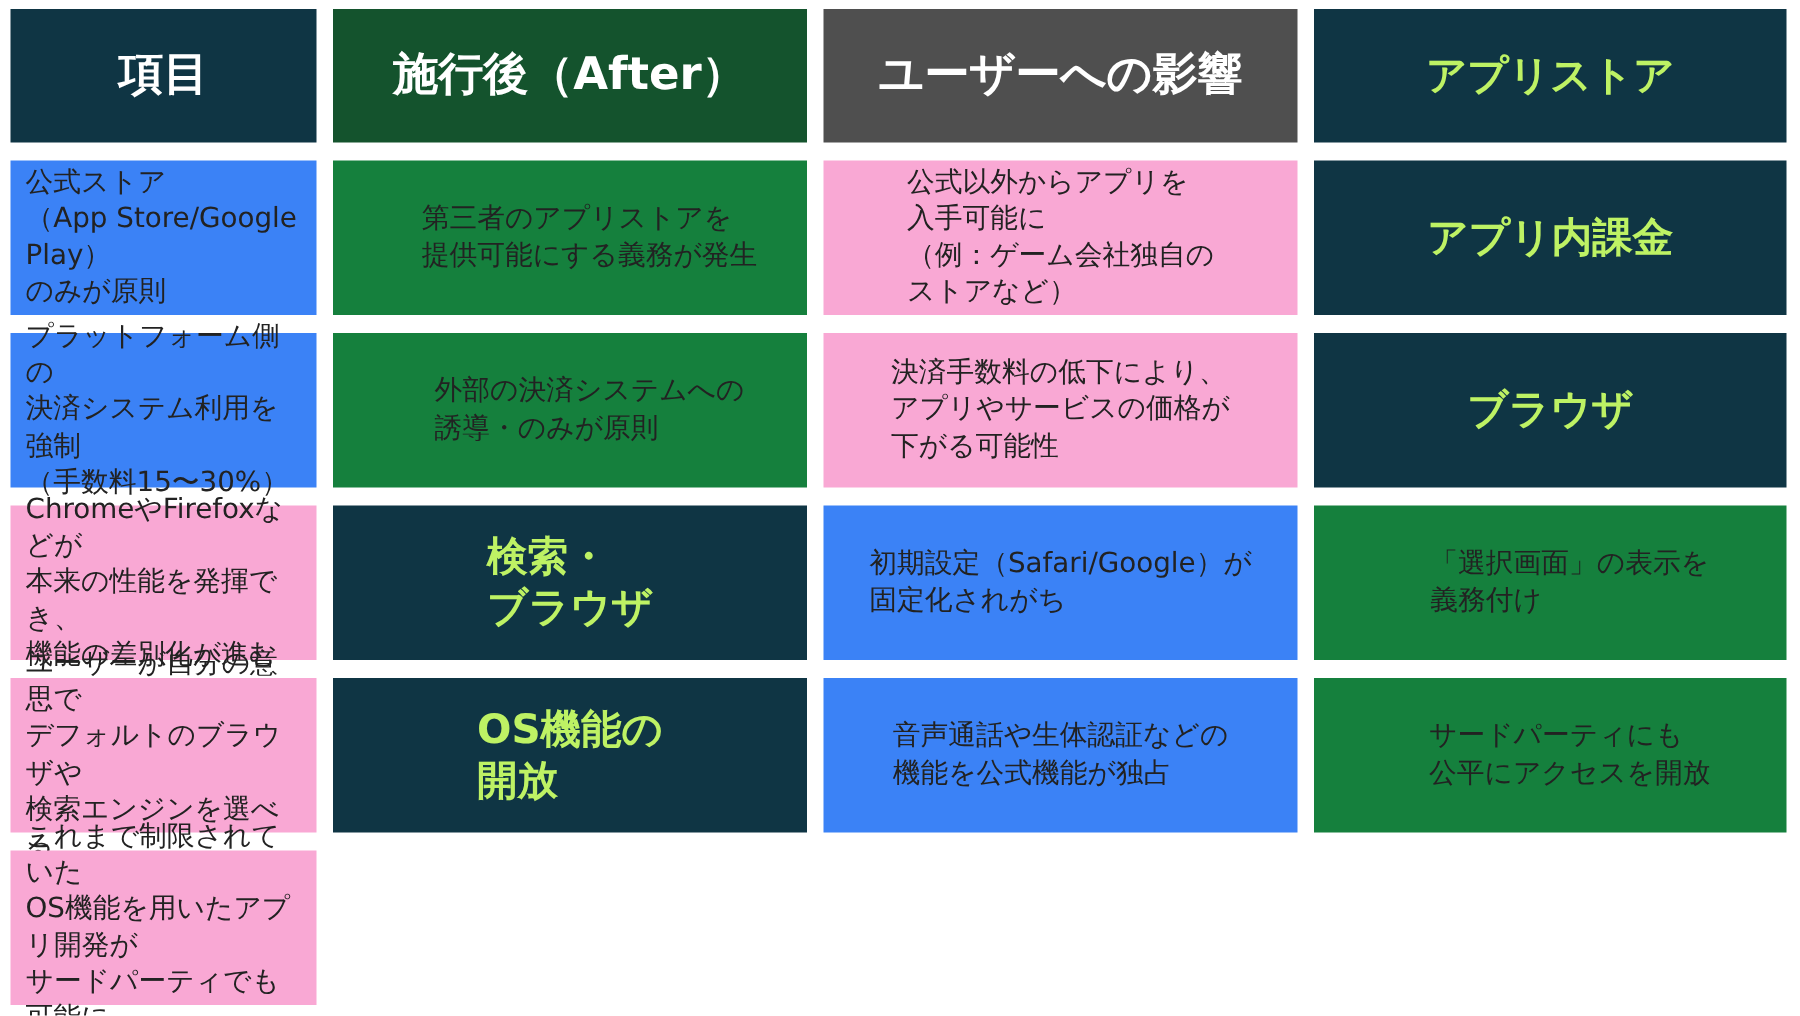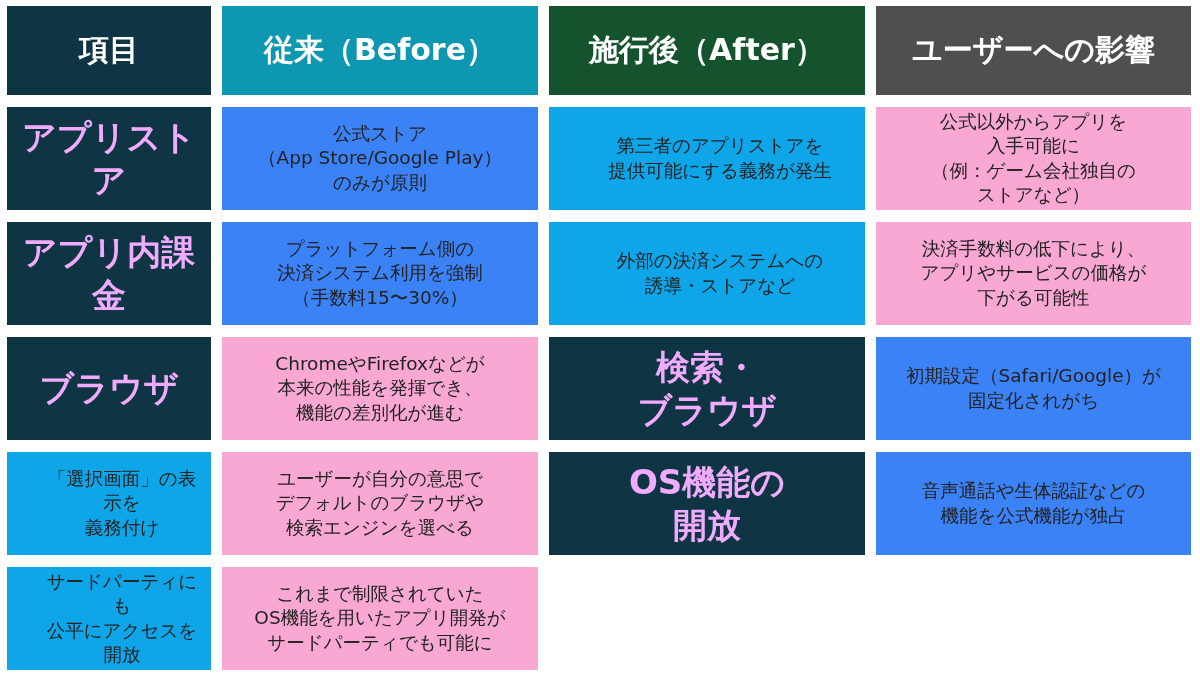--- a/index.html
+++ b/index.html
@@ -21,80 +21,79 @@
     display: grid;
     grid-template-columns: 204px 316px 316px 315px;
     grid-template-rows: 89px 103px 103px 103px 103px 103px;
     column-gap: 11px;
     row-gap: 12px;
   }
   .cell {
     display: flex;
     align-items: center;
     justify-content: center;
-    text-align: center;
+    text-align: left;
     box-sizing: border-box;
     padding: 4px 10px;
     white-space: pre-line;
   }
   .hdr {
     color: #ffffff;
     font-weight: bold;
     font-size: 30px;
     letter-spacing: 0px;
     line-height: 1.15;
   }
   .hdr.c0 { background: #0f3544; }
   .hdr.c1 { background: #0e97b0; }
   .hdr.c2 { background: #14532d; }
   .hdr.c3 { background: #4f4f4f; }
 
   .rowlabel {
     background: #0f3544;
-    color: #f0abfc;
+    color: #bef264;
     font-weight: bold;
-    font-size: 34px;
+    font-size: 27px;
     line-height: 1.25;
   }
   .body {
     color: #222222;
     font-size: 18.5px;
     line-height: 1.3;
   }
   .body.c1 { background: #3b82f6; }
-  .body.c2 { background: #0ea5e9; padding-left: 36px; }
+  .body.c2 { background: #15803d; padding-left: 36px; }
   .body.c3 { background: #f9a8d4; }
 </style>
 </head>
 <body>
 
 <div class="grid">
 
   <div class="cell hdr c0">項目</div>
-  <div class="cell hdr c1">従来（Before）</div>
   <div class="cell hdr c2">施行後（After）</div>
   <div class="cell hdr c3">ユーザーへの影響</div>
 
   <div class="cell rowlabel">アプリストア</div>
   <div class="cell body c1">公式ストア
 （App Store/Google Play）
 のみが原則</div>
   <div class="cell body c2">第三者のアプリストアを
 提供可能にする義務が発生</div>
   <div class="cell body c3">公式以外からアプリを
 入手可能に
 （例：ゲーム会社独自の
 ストアなど）</div>
 
   <div class="cell rowlabel">アプリ内課金</div>
   <div class="cell body c1">プラットフォーム側の
 決済システム利用を強制
 （手数料15〜30%）</div>
   <div class="cell body c2">外部の決済システムへの
-誘導・ストアなど</div>
+誘導・のみが原則</div>
   <div class="cell body c3">決済手数料の低下により、
 アプリやサービスの価格が
 下がる可能性</div>
 
   <div class="cell rowlabel">ブラウザ</div>
   <div class="cell body c3">ChromeやFirefoxなどが
 本来の性能を発揮でき、
 機能の差別化が進む</div>
 
   <div class="cell rowlabel">検索・

